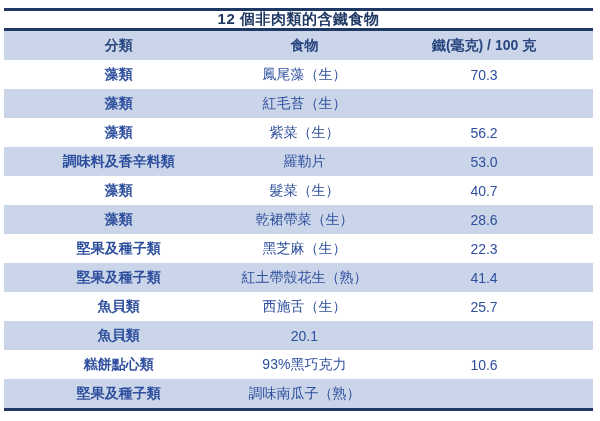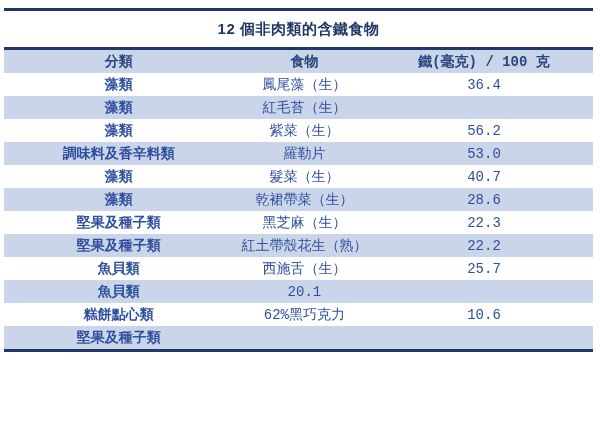--- a/index.html
+++ b/index.html
@@ -12,39 +12,38 @@
   html,body{width:600px;height:421px;background:#FFFFFF;overflow:hidden;}
   body{font-family:"Liberation Sans","DejaVu Sans",sans-serif;}
   .table-wrap{
     position:absolute;
     left:4px;
     top:8px;
     width:589px;
   }
   .top-border{height:3px;background:var(--navy);}
   .title-row{
-    height:36px;
+    height:17px;
     background:#FFFFFF;
     display:flex;
     align-items:center;
     justify-content:center;
   }
   .title-row .title-text{
     font-size:15px;
     font-weight:bold;
     color:var(--navy);
     letter-spacing:0.5px;
   }
   .title-sep{height:3px;background:var(--navy);}
   .grid-row{
     display:grid;
     grid-template-columns:39% 24% 37%;
-    height:23px;
+    height:29px;
     align-items:center;
-    font-family:Liberation Mono, monospace;
   }
   .grid-row > div{
     text-align:center;
     font-size:14px;
     color:var(--text-blue);
     overflow:hidden;
     white-space:nowrap;
   }
   .header-row{background:var(--row-alt);}
   .header-row > div{font-weight:bold;color:#27457E;}
@@ -69,21 +68,21 @@
   <div class="grid-row header-row">
     <div>分類</div>
     <div>食物</div>
     <div>鐵(毫克) / 100 克</div>
   </div>
 
   <div class="tbody">
     <div class="grid-row">
       <div class="cell-category">藻類</div>
       <div class="cell-food">鳳尾藻（生）</div>
-      <div class="cell-iron">36.4</div>
+      <div class="cell-iron">70.3</div>
     </div>
     <div class="grid-row">
       <div class="cell-category">藻類</div>
       <div class="cell-food">紅毛苔（生）</div>
     </div>
     <div class="grid-row">
       <div class="cell-category">藻類</div>
       <div class="cell-food">紫菜（生）</div>
       <div class="cell-iron">56.2</div>
     </div>
@@ -103,36 +102,37 @@
       <div class="cell-iron">28.6</div>
     </div>
     <div class="grid-row">
       <div class="cell-category">堅果及種子類</div>
       <div class="cell-food">黑芝麻（生）</div>
       <div class="cell-iron">22.3</div>
     </div>
     <div class="grid-row">
       <div class="cell-category">堅果及種子類</div>
       <div class="cell-food">紅土帶殼花生（熟）</div>
-      <div class="cell-iron">22.2</div>
+      <div class="cell-iron">41.4</div>
     </div>
     <div class="grid-row">
       <div class="cell-category">魚貝類</div>
       <div class="cell-food">西施舌（生）</div>
       <div class="cell-iron">25.7</div>
     </div>
     <div class="grid-row">
       <div class="cell-category">魚貝類</div>
       <div class="cell-iron">20.1</div>
     </div>
     <div class="grid-row">
       <div class="cell-category">糕餅點心類</div>
-      <div class="cell-food">62%黑巧克力</div>
+      <div class="cell-food">93%黑巧克力</div>
       <div class="cell-iron">10.6</div>
     </div>
     <div class="grid-row">
       <div class="cell-category">堅果及種子類</div>
+      <div class="cell-food">調味南瓜子（熟）</div>
     </div>
   </div>
 
   <div class="bottom-border"></div>
 
 </div>
 
 </body></html>

